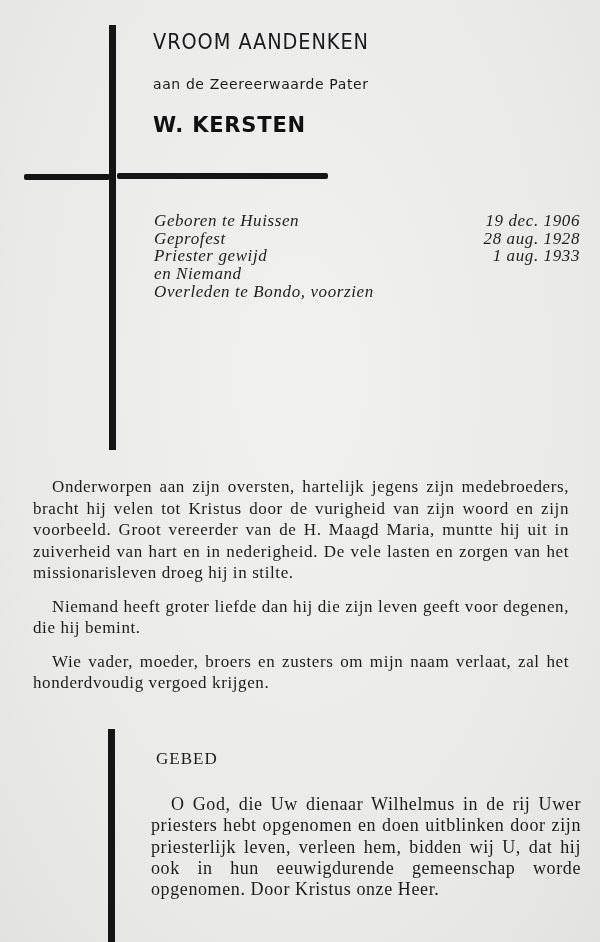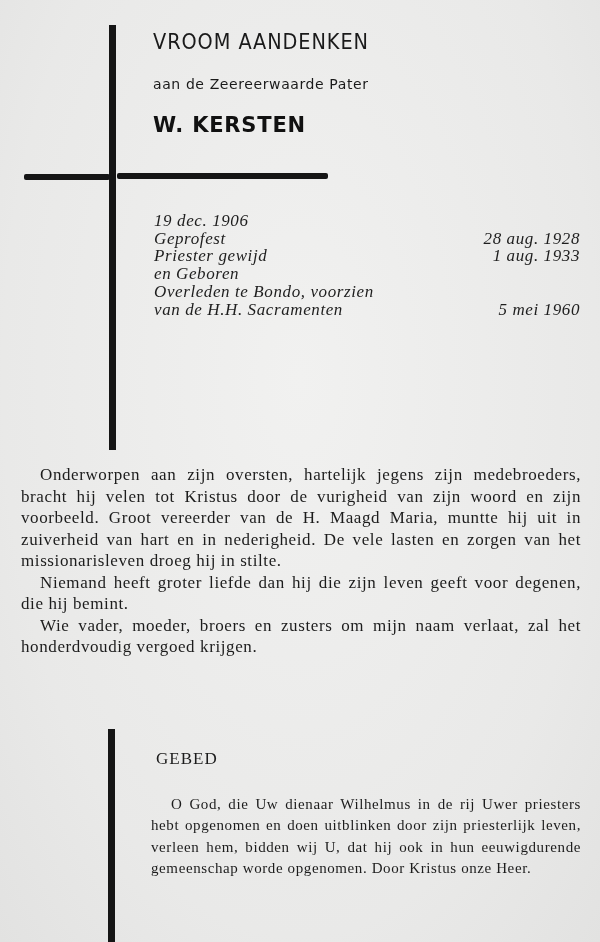--- a/index.html
+++ b/index.html
@@ -43,68 +43,65 @@
     }
     .bio-row { display: flex; justify-content: space-between; white-space: nowrap; }
     .bio-row .date { text-align: center; }
     .bio-row.right-only { justify-content: flex-end; }
 
     .body-text {
       position: absolute; left: 21px; top: 464px; width: 560px;
       font-size: 17px; line-height: 21.5px; letter-spacing: 0.6px;
       text-align: justify; color: #1c1c1c;
     }
-    .body-text p { margin: 0; text-indent: 19px; text-align-last: left; }
+    .body-text p { margin: 12px; text-indent: 19px; text-align-last: left; }
 
     .gebed-title {
       position: absolute; left: 156px; top: 749px;
       font-size: 17px; letter-spacing: 1px; color: #1c1c1c;
     }
     .gebed-text {
       position: absolute; left: 151px; top: 794px; width: 430px;
-      font-size: 15px; line-height: 21.3px; letter-spacing: 0.6px;
+      font-size: 18px; line-height: 21.3px; letter-spacing: 0.6px;
       text-align: justify; color: #1c1c1c;
     }
     .gebed-text p { margin: 0; text-indent: 20px; text-align-last: left; }
   </style>
 </head>
 <body>
 
 <div class="page">
   <div class="bar cross-v"></div>
   <div class="bar cross-h-left"></div>
   <div class="bar cross-h-right"></div>
 
   <div class="title sans">VROOM AANDENKEN</div>
   <div class="subtitle sans">aan de Zeereerwaarde Pater</div>
   <div class="name sans">W. KERSTEN</div>
 
   <div class="bio serif">
     <div class="bio-row">
+      <span>Geboren te Huissen</span>
       <span class="date">19 dec. 1906</span>
     </div>
     <div class="bio-row">
       <span>Geprofest</span>
       <span class="date">28 aug. 1928</span>
     </div>
     <div class="bio-row">
       <span>Priester gewijd</span>
       <span class="date">1 aug. 1933</span>
     </div>
     <div class="bio-row">
-      <span>en Geboren</span>
+      <span>en Niemand</span>
       <span class="date"></span>
     </div>
     <div class="bio-row">
       <span>Overleden te Bondo, voorzien</span>
       <span class="date"></span>
-    </div>
-    <div class="bio-row">
-      <span>van de H.H. Sacramenten</span>
-      <span class="date">5 mei 1960</span>
     </div>
   </div>
 
   <div class="body-text serif">
     <p>Onderworpen aan zijn oversten, hartelijk jegens zijn medebroeders, bracht hij velen tot Kristus door de vurigheid van zijn woord en zijn voorbeeld. Groot vereerder van de H. Maagd Maria, muntte hij uit in zuiverheid van hart en in nederigheid. De vele lasten en zorgen van het missionarisleven droeg hij in stilte.</p>
     <p>Niemand heeft groter liefde dan hij die zijn leven geeft voor degenen, die hij bemint.</p>
     <p>Wie vader, moeder, broers en zusters om mijn naam verlaat, zal het honderdvoudig vergoed krijgen.</p>
   </div>
 
   <div class="bar gebed-bar"></div>

